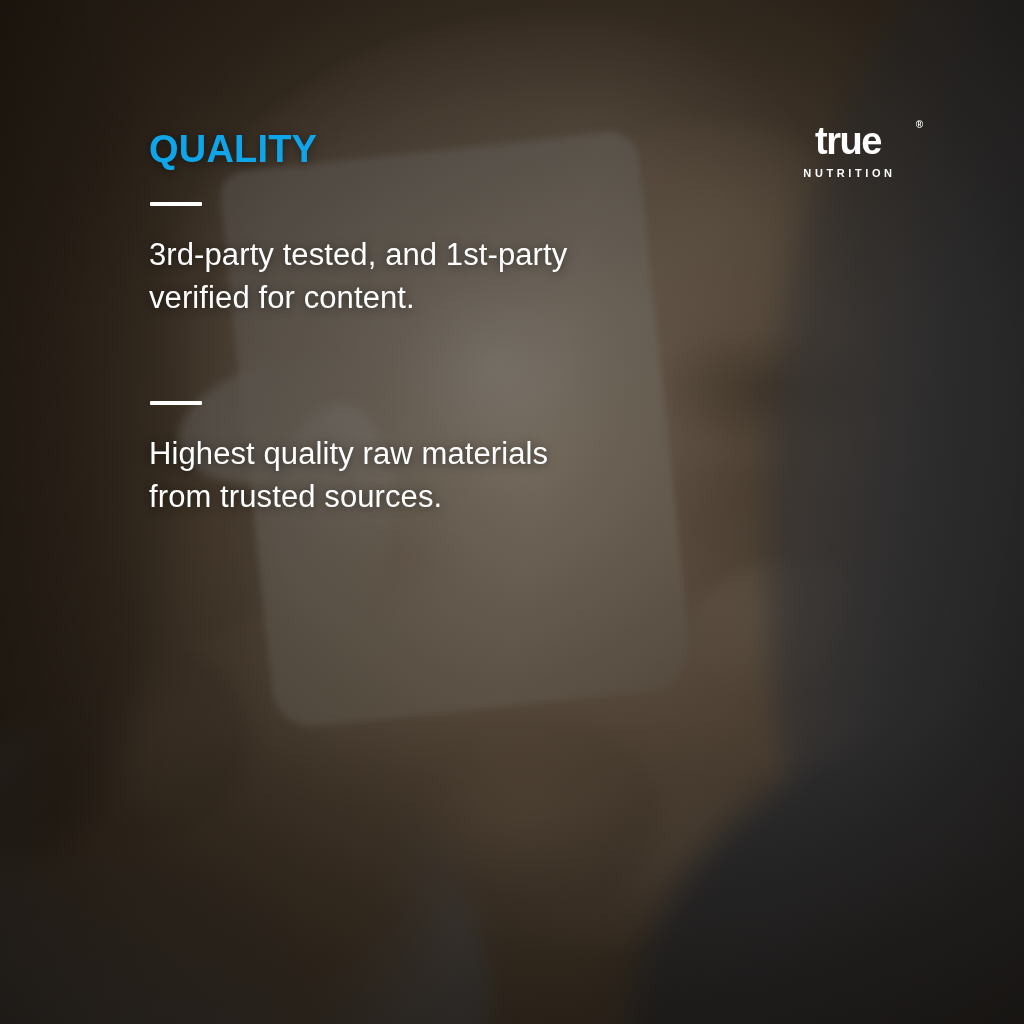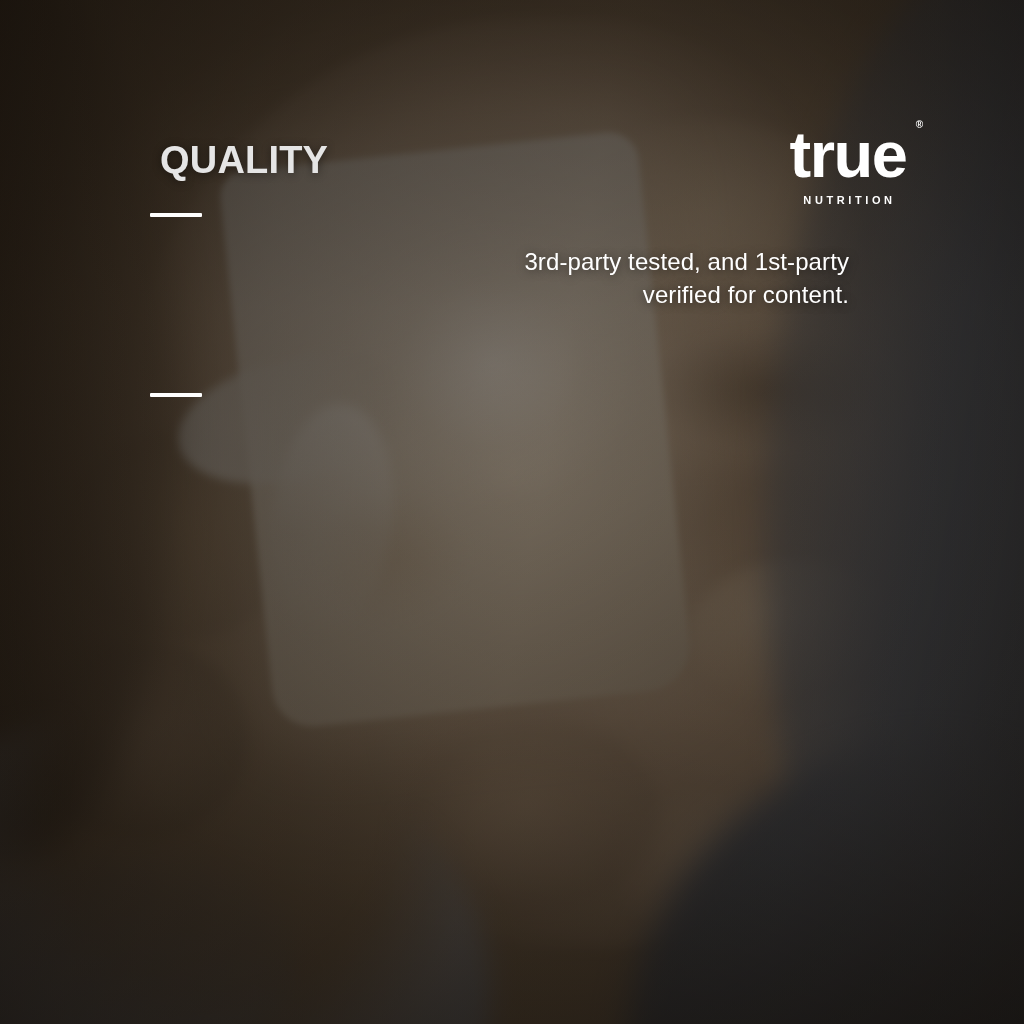--- a/index.html
+++ b/index.html
@@ -153,21 +153,21 @@
     right: 112px;
     top: 122px;
     width: 128px;
     text-align: center;
     color: #ffffff;
     user-select: none;
   }
   .logo-word {
     position: relative;
     display: inline-block;
-    font-size: 65px;
+    font-size: 38px;
     font-weight: 700;
     letter-spacing: -1.5px;
     line-height: 1;
     color: #ffffff;
   }
   .logo-reg {
     position: absolute;
     top: -2px;
     right: -11px;
     font-size: 10px;
@@ -192,43 +192,42 @@
     width: 700px;
   }
   .block { margin-bottom: 0; }
   .block.b1 { margin-top: 0; }
   .block.b2 { margin-top: 84px; }
   .block.b3 { margin-top: 82px; }
 
   .b-title {
     font-size: 38px;
     font-weight: 700;
-    color: #e5e5e5;
+    color: #0ea5e9;
     letter-spacing: 0.2px;
     line-height: 1.05;
-    margin: 11px;
+    margin: 0;
     text-shadow: 0 1px 10px rgba(0,0,0,0.45);
   }
   .b-rule {
     width: 52px;
     height: 4px;
     background: #ffffff;
     margin: 32px 0 0 1px;
     border-radius: 1px;
   }
   .b-text {
     margin: 28px 0 0 0;
-    font-size: 24px;
+    font-size: 31px;
     font-weight: 400;
     color: #ffffff;
     line-height: 1.38;
     letter-spacing: 0.1px;
     text-shadow: 0 1px 10px rgba(0,0,0,0.5);
     white-space: pre-line;
-    text-align: right;
   }
 </style>
 </head>
 <body>
 
 <div class="stage">
 
   <div class="photo">
     <div class="ph-base"></div>
     <div class="mound"></div>
@@ -271,17 +270,19 @@
       <div class="block b1">
         <div class="b-title">QUALITY</div>
         <div class="b-rule"></div>
         <div class="b-text">3rd-party tested, and 1st-party
 verified for content.</div>
       </div>
 
 
       <div class="block b3">
         <div class="b-rule"></div>
+        <div class="b-text">Highest quality raw materials
+from trusted sources.</div>
       </div>
 
     </div>
   </div>
 </div>
 
 </body></html>

